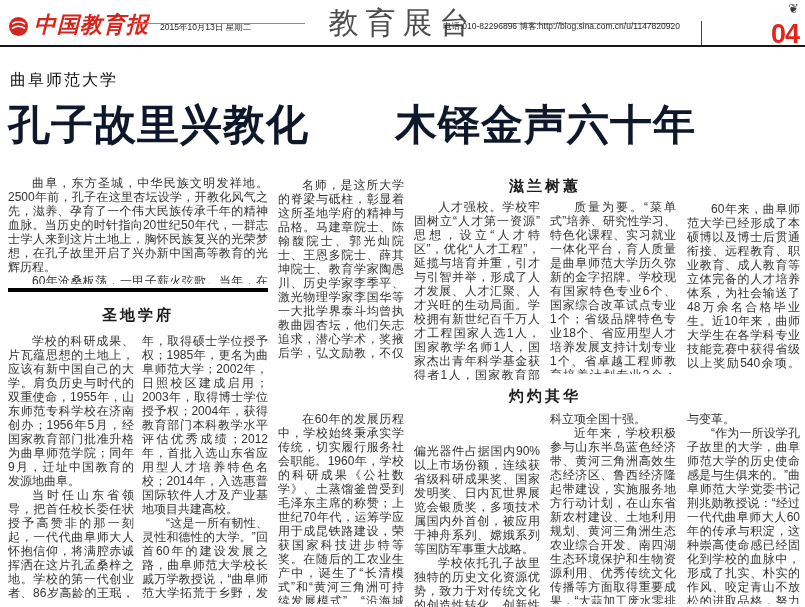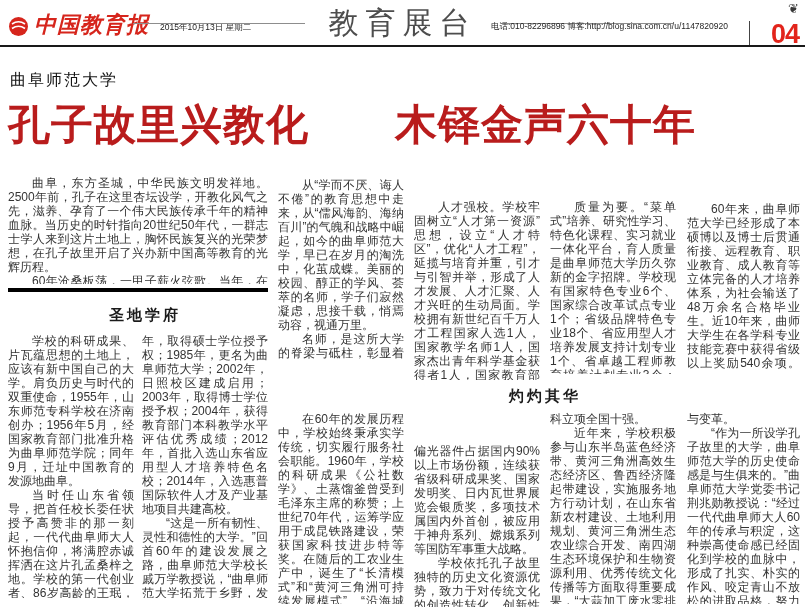--- a/index.html
+++ b/index.html
@@ -11,28 +11,28 @@
   .logo-row{left:8px;top:13px;display:flex;align-items:flex-end;gap:5px;text-align:center;}
   .logo-text{font-family:"Liberation Serif",serif;font-style:italic;font-weight:bold;
              color:#d6251c;font-size:22px;line-height:24px;letter-spacing:1px;}
   .date-line{font-size:8.5px;color:#222;padding-bottom:3px;padding-left:6px;}
   .mast-center{left:50%;top:3px;transform:translateX(-50%);display:flex;align-items:center;gap:24px;}
   .banner-line{width:172px;height:1px;background:#8d8d8d;}
   .section-banner{font-size:30px;font-weight:400;color:#4d4d4d;letter-spacing:7px;white-space:nowrap;}
   .mast-right{right:6px;top:21px;display:flex;align-items:flex-start;gap:21px;}
   .contact{font-size:8.5px;color:#1f1f1f;}
   .pageno-divider{width:1px;height:25px;background:#444;}
-  .pageno{font-size:27px;font-weight:bold;color:#e2241b;line-height:27px;letter-spacing:-1px;}
+  .pageno{font-size:27px;font-weight:bold;color:#e2241b;line-height:27px;letter-spacing:-1px;margin-left:48px;}
   .header-rule{left:0;top:45px;width:805px;height:2px;background:#191919;}
   .corner-orn{right:6px;top:1px;font-size:13px;color:#3a3a3a;}
 
   
   .kicker{left:10px;top:70px;font-size:16px;font-weight:normal;color:#141414;letter-spacing:2px;}
   .headline{left:8px;top:96px;width:640px;font-family:"Liberation Serif",serif;
-            font-weight:900;font-size:42px;line-height:58px;color:#b91c1c;
+            font-weight:900;font-size:42px;line-height:58px;color:#0f172a;
             letter-spacing:1px;white-space:nowrap;}
 
   
   .bt{overflow:hidden;}
   .bt p{margin:0;text-indent:2em;text-align:justify;font-size:12px;line-height:14px;color:#333;}
   .bt p.cont{text-indent:0;}
   .sec-head{font-size:15px;font-weight:bold;color:#1b1b1b;letter-spacing:3px;text-align:center;}
   .intro-rule{left:8px;top:288px;width:260px;height:4px;background:#000;}
 </style>
 </head>
@@ -68,39 +68,39 @@
 
   <div class="abs kicker">曲阜师范大学</div>
   <div class="abs headline">孔子故里兴教化　　木铎金声六十年</div>
 
   <div class="abs bt" style="left:8px;top:176px;width:260px;height:108px;">
     <p>曲阜，东方圣城，中华民族文明发祥地。2500年前，孔子在这里杏坛设学，开教化风气之先，滋养、孕育了一个伟大民族传承千年的精神血脉。当历史的时针指向20世纪50年代，一群志士学人来到这片土地上，胸怀民族复兴的光荣梦想，在孔子故里开启了兴办新中国高等教育的光辉历程。</p>
     <p>60年沧桑板荡，一甲子薪火弦歌。当年，在租来的校舍中开课、只有3个专修科的“山东师范专科学校”，如今已经发展成为一所办学条件优良、学科门类齐全、培养体系完备、教学科研实力突出、师资力量雄厚的山东省重点大学。</p>
   </div>
   <div class="abs intro-rule"></div>
 
-  <div class="abs sec-head" style="left:15px;top:306px;width:260px;">圣地学府</div>
+  <div class="abs sec-head" style="left:8px;top:306px;width:260px;">圣地学府</div>
 
   <div class="abs bt" style="left:8px;top:334px;width:126px;height:264px;">
     <p>学校的科研成果、片瓦蕴思想的土地上，应该有新中国自己的大学。肩负历史与时代的双重使命，1955年，山东师范专科学校在济南创办；1956年5月，经国家教育部门批准升格为曲阜师范学院；同年9月，迁址中国教育的发源地曲阜。</p>
     <p>当时任山东省领导，把首任校长委任状授予高赞非的那一刻起，一代代曲阜师大人怀抱信仰，将满腔赤诚挥洒在这片孔孟桑梓之地。学校的第一代创业者、86岁高龄的王珉，谈起那段岁月仍难掩内心的激动。“当时的条件十分艰苦，走的是泥土路，点的是煤油灯，喝的是苦井水。但是，艰难困苦的环境锤炼了师生的意志，也历练了学校自强不息、敢为人先的创业精神。”</p>
 
   </div>
 
   <div class="abs bt" style="left:142px;top:334px;width:126px;height:264px;">
     <p class="cont">年，取得硕士学位授予权；1985年，更名为曲阜师范大学；2002年，日照校区建成启用；2003年，取得博士学位授予权；2004年，获得教育部门本科教学水平评估优秀成绩；2012年，首批入选山东省应用型人才培养特色名校；2014年，入选惠普国际软件人才及产业基地项目共建高校。</p>
     <p>“这是一所有韧性、灵性和德性的大学。”回首60年的建设发展之路，曲阜师范大学校长戚万学教授说，“曲阜师范大学拓荒于乡野，发轫于谦微，但始终追求卓越，愈挫愈坚，奋力攀登。学校60年的发展史，是一部创业史，也是精神成长史，这种精神就是‘负重不扬鞭、深耕自留地’的犁牛精神。她所蕴含的质朴无华、脚踏实地、刚健笃行的韧性，是曲园精神最鲜明的底色。”</p>
 
   </div>
 
   <div class="abs bt" style="left:278px;top:178px;width:126px;height:182px;">
-    <p>从“学而不厌、诲人不倦”的教育思想中走来，从“儒风海韵、海纳百川”的气魄和战略中崛起，如今的曲阜师范大学，早已在岁月的淘洗中，化茧成蝶。美丽的校园、醇正的学风、荟萃的名师，学子们寂然凝虑，思接千载，悄焉动容，视通万里。</p>
     <p>名师，是这所大学的脊梁与砥柱，彰显着这所圣地学府的精神与品格。马建章院士、陈翰馥院士、郭光灿院士、王恩多院士、薛其坤院士、教育学家陶愚川、历史学家李季平、激光物理学家李国华等一大批学界泰斗均曾执教曲园杏坛，他们矢志追求，潜心学术，奖掖后学，弘文励教，不仅留下了一段段流传至今的佳话，更积淀下争鸣与自由、包容与尊重的学术传统和精神财富。</p>
   </div>
 
+  <div class="abs sec-head" style="left:414px;top:177px;width:262px;">滋兰树蕙</div>
 
   <div class="abs bt" style="left:414px;top:200px;width:126px;height:180px;">
     <p>人才强校。学校牢固树立“人才第一资源”思想，设立“人才特区”，优化“人才工程”，延揽与培育并重，引才与引智并举，形成了人才发展、人才汇聚、人才兴旺的生动局面。学校拥有新世纪百千万人才工程国家人选1人，国家教学名师1人，国家杰出青年科学基金获得者1人，国家教育部门“新世纪优秀人才支持计划”5人，国家和山东省有突出贡献中青年专家15人，山东省高校中青年学术骨干学科带头人培养对象18人，泰山学者特聘教授6人（含泰山学者海外特聘专家2人），享受政府特殊津贴13人，全国模范教师5人。一支“站得好讲台”、“出得了成果”、“守得住精神家园”的师资队伍，为学校的可持续发展提供了坚强支撑。</p>
   </div>
 
   <div class="abs bt" style="left:550px;top:200px;width:126px;height:174px;">
     <p>质量为要。“菜单式”培养、研究性学习、特色化课程、实习就业一体化平台，育人质量是曲阜师范大学历久弥新的金字招牌。学校现有国家特色专业6个、国家综合改革试点专业1个；省级品牌特色专业18个、省应用型人才培养发展支持计划专业1个、省卓越工程师教育培养计划专业3个；国家精品课程1门、省级精品课程36门；省级教学团队7个；省级人才培养模式创新实验区2个；省级实验教学示范中心4个。近年来，学校获得省级教改项目36项、省级教学成果奖26项。作为一所以师范为主、教师教育特色鲜明的综合性大学，为社会培养了一大批优秀基础教育师资，为山东省教育事业做出了杰出贡献。</p>
   </div>
 
   <div class="abs bt" style="left:687px;top:202px;width:113px;height:168px;">

